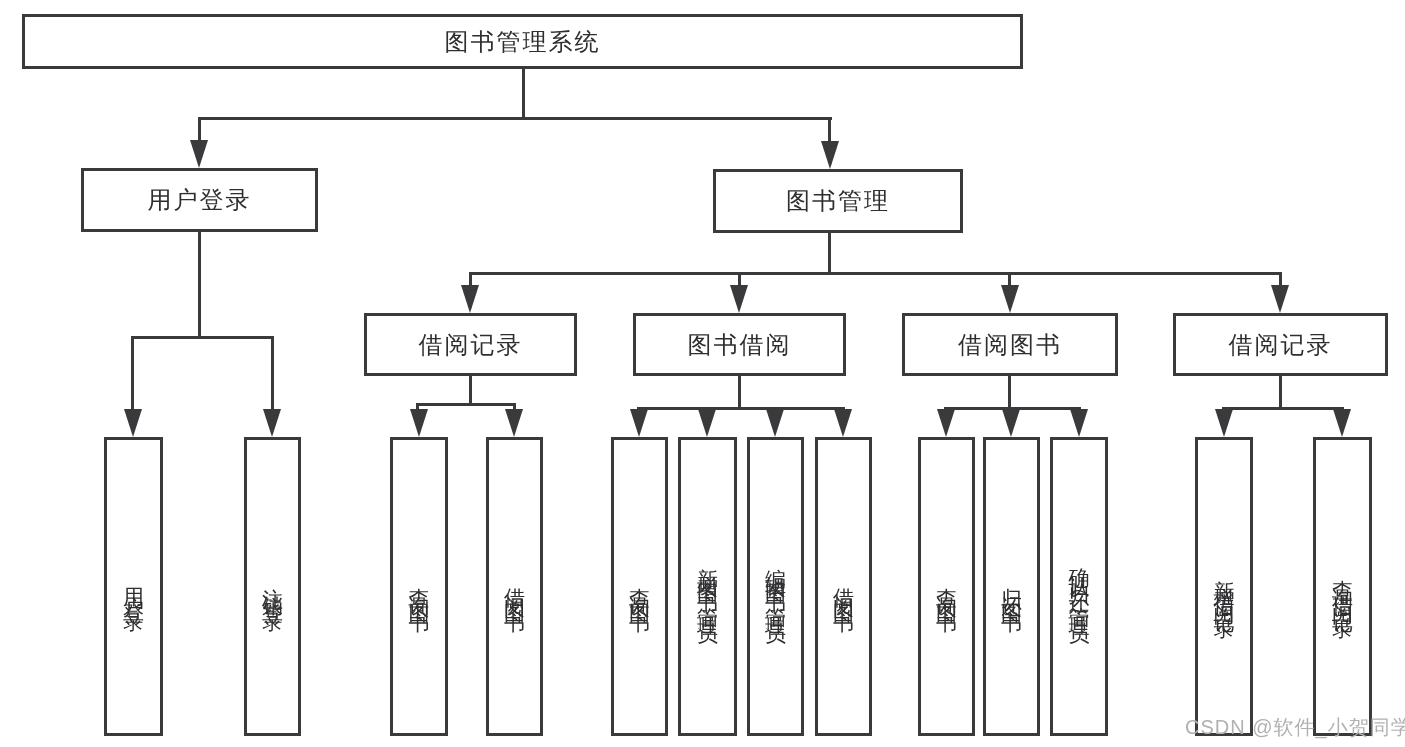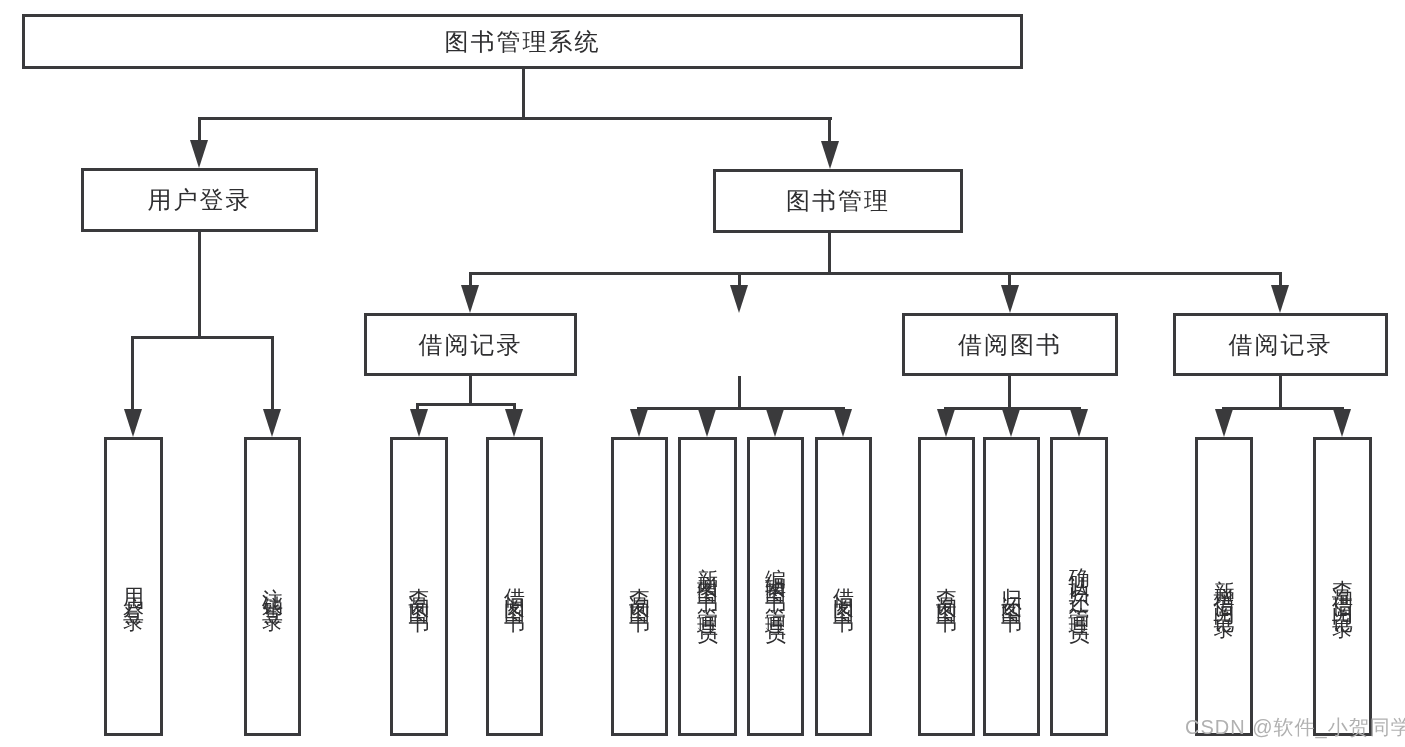--- a/index.html
+++ b/index.html
@@ -86,20 +86,23 @@
   <div class="v" style="left:738px;top:272px;height:15px;"></div>
   <div class="ah" style="left:730px;top:285px;"></div>
   <div class="v" style="left:1008px;top:272px;height:15px;"></div>
   <div class="ah" style="left:1001px;top:285px;"></div>
   <div class="v" style="left:1279px;top:272px;height:15px;"></div>
   <div class="ah" style="left:1271px;top:285px;"></div>
 
   <div class="box" style="left:364px;top:313px;width:213px;height:63px;">
     <span>借阅记录</span>
   </div>
+  <div class="box" style="left:633px;top:313px;width:213px;height:63px;">
+    <span>图书借阅</span>
+  </div>
   <div class="box" style="left:902px;top:313px;width:216px;height:63px;">
     <span>借阅图书</span>
   </div>
   <div class="box" style="left:1173px;top:313px;width:215px;height:63px;">
     <span>借阅记录</span>
   </div>
 
   <div class="v" style="left:469px;top:376px;height:27px;"></div>
   <div class="h" style="left:416px;top:403px;width:100px;"></div>
   <div class="v" style="left:416px;top:403px;height:9px;"></div>

